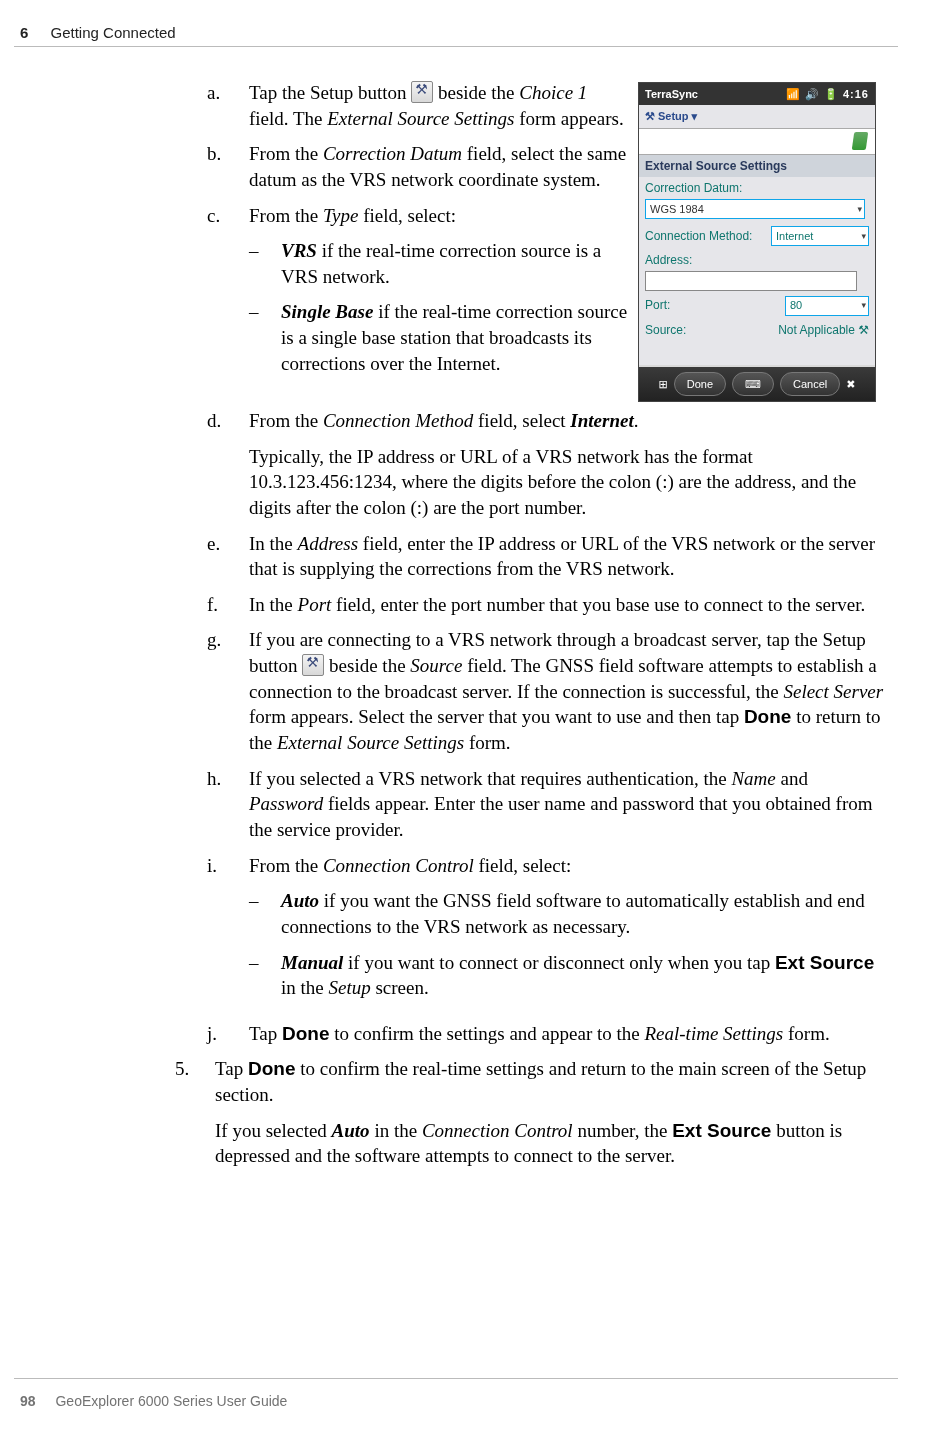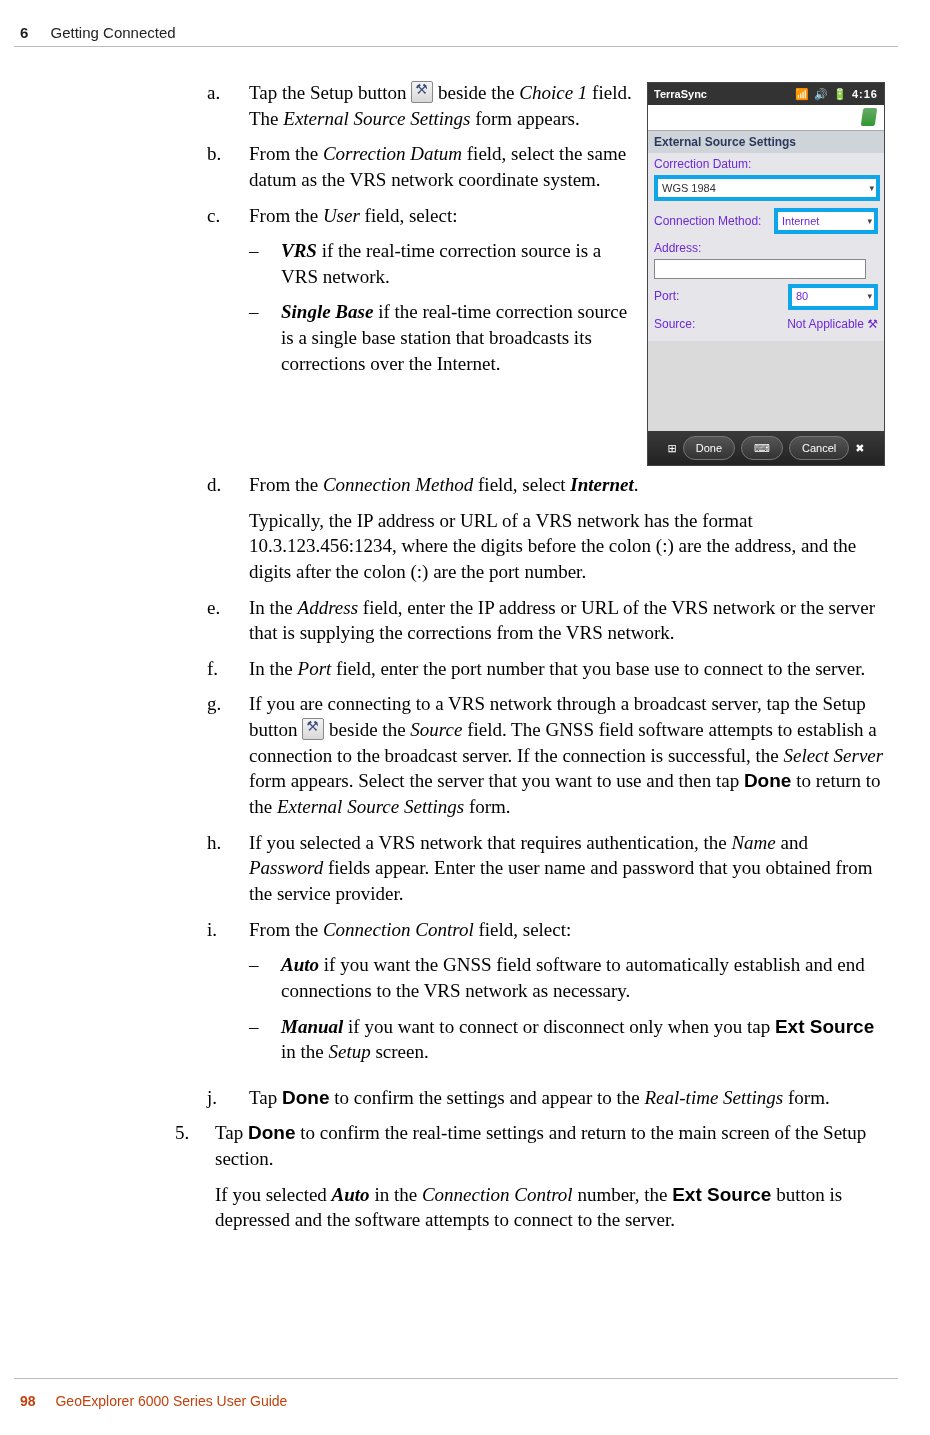--- a/index.html
+++ b/index.html
@@ -31,22 +31,22 @@
     position: absolute;
     top: 80px;
     left: 175px;
     width: 710px;
     font-size: 19px;
     line-height: 1.35;
   }
   .screenshot {
     float: right;
     width: 238px;
-    height: 384px;
-    margin: 2px 0 6px 10px;
+    height: 320px;
+    margin: 2px 9px 6px 10px;
     background: #dadada;
     border: 1px solid #444;
     font-family: Arial, Helvetica, sans-serif;
     font-size: 11px;
     color: #333;
     position: relative;
     box-sizing: border-box;
   }
   .ss-titlebar {
     height: 22px;
@@ -82,26 +82,26 @@
     box-sizing: border-box;
     overflow: hidden;
   }
   .ss-heading {
     background: #cfd4db;
     font-weight: bold;
     color: #2a3a5c;
     padding: 3px 6px;
     font-size: 12px;
   }
-  .ss-row { padding: 3px 6px; font-size: 12px; color: #6d28d9; display:flex; justify-content:space-between; align-items:center;}
+  .ss-row { padding: 3px 6px; font-size: 12px; color: #0f766e; display:flex; justify-content:space-between; align-items:center;}
   .ss-input {
     background: #fff; border:1px solid #888; height:18px; width: 150px; display:inline-block; vertical-align:middle;
   }
   .ss-input.full { width: 210px; margin: 2px 6px; display:block; }
-  .ss-drop { background:#fff; border:4px solid #0ea5e9; height:18px; padding:0 14px 0 4px; font-size:11px; display:inline-flex; align-items:center; position:relative;}
+  .ss-drop { background:#fff; border:1px solid #0ea5e9; height:18px; padding:0 14px 0 4px; font-size:11px; display:inline-flex; align-items:center; position:relative;}
   .ss-drop::after { content:"▾"; position:absolute; right:2px; font-size:9px; color:#444;}
   .ss-bottom {
     position:absolute; bottom:0; left:0; right:0; height:34px;
     background: linear-gradient(#3a3a3a,#222);
     display:flex; align-items:center; justify-content:center; gap:6px;
   }
   .ss-btn {
     background: linear-gradient(#555,#333); color:#fff; border:1px solid #777;
     border-radius:14px; height:22px; padding:0 12px; font-size:11px; display:inline-flex; align-items:center;
   }
@@ -125,21 +125,21 @@
   .setup-btn::before {
     content:"⚒"; position:absolute; top:-1px; left:3px; font-size:14px; color:#3a4a7a;
   }
 
   .footer {
     position: absolute;
     bottom: 26px;
     left: 20px;
     font-family: Arial, Helvetica, sans-serif;
     font-size: 14px;
-    color: #c2410c;
+    color: #737373;
   }
   .footer .pg { font-weight: bold; margin-right: 16px; }
   .fhr {
     position:absolute; bottom: 56px; left:14px; right:32px; border-top:1px solid #bbb;
   }
   .sat-icon { display:inline-block; width:14px; height:18px; background:
     linear-gradient(#6a6,#393); border-radius:2px; transform: skewX(-8deg);}
 </style>
 </head>
 <body>
@@ -149,20 +149,24 @@
   <span>Getting Connected</span>
 </div>
 <div class="hr"></div>
 
 <div class="content">
 
   <div class="screenshot">
     <div class="ss-titlebar">
       <span>TerraSync</span>
       <span class="right">📶 🔊 🔋 <span>4:16</span></span>
+    </div>
+    <div class="ss-toolbar">
+      <span>⚒</span>
+      <span>Setup</span> <span>▾</span>
     </div>
     <div class="ss-sat"><span class="sat-icon"></span></div>
     <div class="ss-body">
       <div class="ss-heading">External Source Settings</div>
       <div class="ss-row">
           <span>Correction Datum:</span>
         </div>
       <div style="padding:0 6px 4px 6px;"><span class="ss-drop" style="width:200px;">
             <span>WGS 1984</span>
           </span></div>
@@ -205,21 +209,21 @@
     </li>
     <li>
       <span class="lbl">b.</span>
       <span class="txt">
         <span>From the </span><em class="ital">Correction Datum</em><span> field, select the same datum as the VRS network coordinate system.</span>
       </span>
     </li>
     <li>
       <span class="lbl">c.</span>
       <span class="txt">
-        <span>From the </span><em class="ital">User</em><span> field, select:</span>
+        <span>From the </span><em class="ital">Type</em><span> field, select:</span>
         <ul class="step-list inner" style="margin-top:10px;">
           <li>
             <span class="lbl">–</span>
             <span class="txt"><strong class="bital">VRS</strong><span> if the real-time correction source is a VRS network.</span></span>
           </li>
           <li>
             <span class="lbl">–</span>
             <span class="txt"><strong class="bital">Single Base</strong><span> if the real-time correction source is a single base station that broadcasts its corrections over the Internet.</span></span>
           </li>
         </ul>

